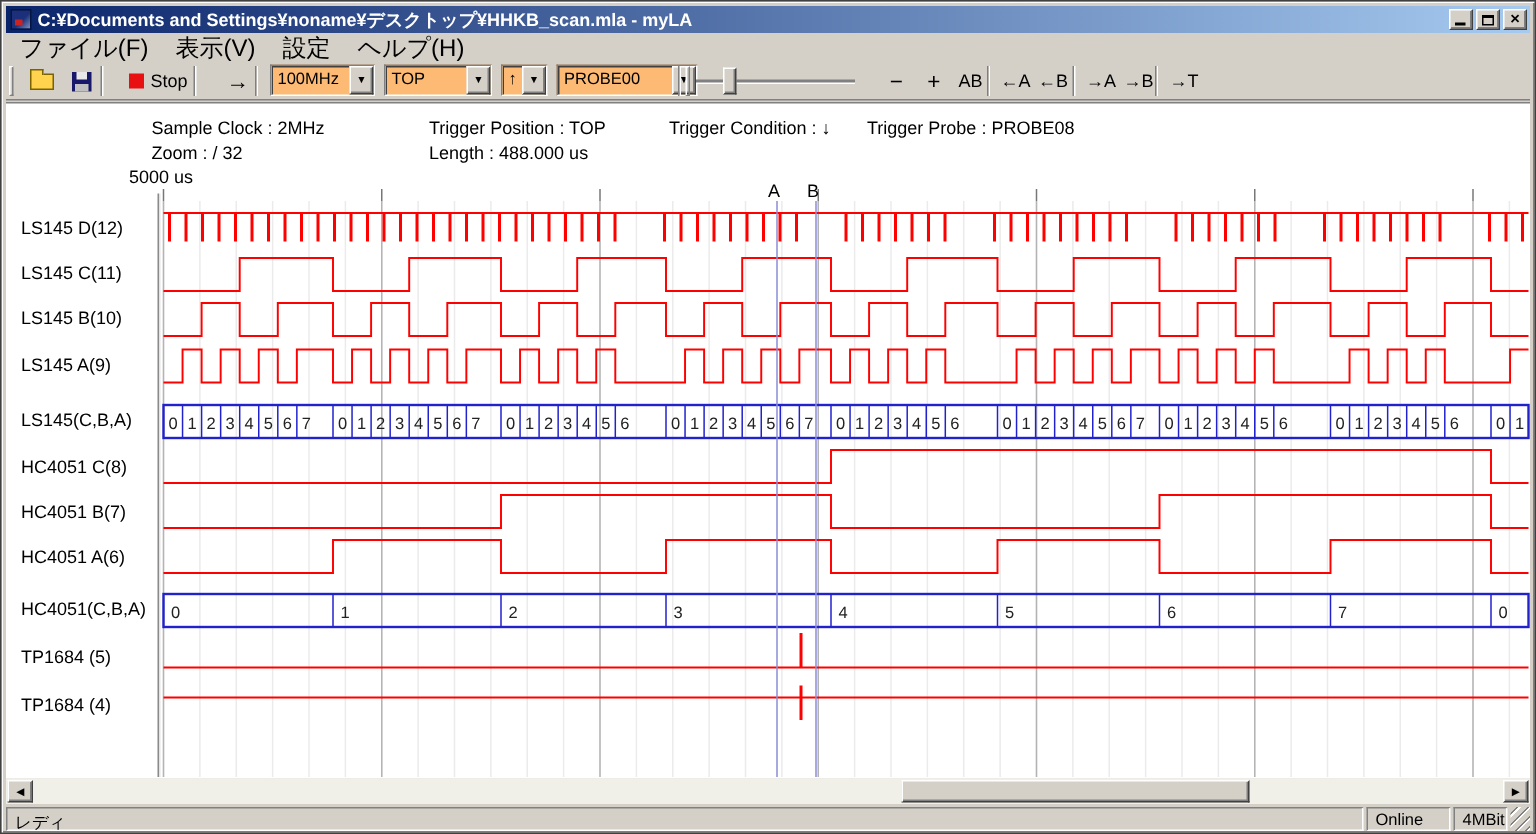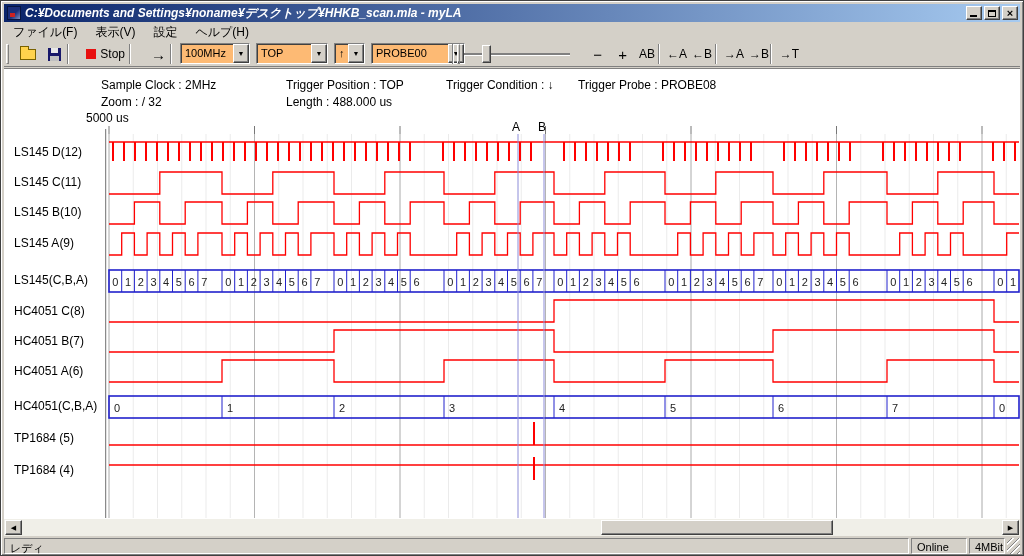--- a/index.html
+++ b/index.html
@@ -6,29 +6,29 @@
   *{box-sizing:border-box;}
   .window{position:relative;width:1024px;height:556px;background:#d4d0c8;
     border:1px solid #404040;box-shadow:inset 1px 1px 0 #fff, inset -1px -1px 0 #808080;
     font-family:"Liberation Sans","DejaVu Sans",sans-serif;overflow:hidden;}
   
   .titlebar{position:absolute;left:3px;right:3px;top:3px;height:18px;
     background:linear-gradient(90deg,#0a246a,#a6caf0);display:flex;align-items:center;padding:0 2px;}
   .appicon{width:14px;height:14px;margin:0 4px 0 1px;
     background:linear-gradient(135deg,#1b2f7a 55%,#8090c0);border:1px solid #061540;position:relative;}
   .appicon::after{content:"";position:absolute;left:2px;top:6px;width:5px;height:4px;background:#cc2222;}
-  .titletext{color:#fff;font-size:12px;font-weight:bold;white-space:nowrap;overflow:hidden;flex:1;font-style:italic;}
+  .titletext{color:#fff;font-size:12px;font-weight:bold;white-space:nowrap;overflow:hidden;flex:1;}
   .winbtn{width:16px;height:14px;margin-left:2px;background:#d4d0c8;border:1px solid;
     border-color:#fff #404040 #404040 #fff;box-shadow:inset -1px -1px 0 #808080;
     position:relative;display:flex;align-items:center;justify-content:center;
     font-size:11px;font-weight:bold;color:#000;line-height:1;}
   .glyph-min{position:absolute;left:3px;bottom:2px;width:7px;height:2px;background:#000;}
   .glyph-max{width:8px;height:7px;border:1px solid #000;border-top:2px solid #000;}
   
-  .menubar{position:absolute;left:3px;right:3px;top:22px;height:18px;display:flex;align-items:center;font-size:12px;}
+  .menubar{position:absolute;left:3px;right:3px;top:22px;height:18px;display:flex;align-items:center;font-size:16px;}
   .menuitem{padding:1px 9px;white-space:nowrap;}
   
   .toolbar{position:absolute;left:3px;right:3px;top:40px;height:26px;border-bottom:1px solid #808080;}
   .tgrip{position:absolute;top:3px;width:3px;height:20px;border:1px solid;border-color:#fff #808080 #808080 #fff;}
   .tsep{position:absolute;top:3px;width:2px;height:20px;border-left:1px solid #808080;border-right:1px solid #fff;}
   .tbtn{position:absolute;top:2px;height:22px;display:flex;align-items:center;justify-content:flex-end;
     font-size:12px;color:#000;background:transparent;gap:4px;}
   .folder-icon{width:16px;height:11px;background:#ffd34d;border:1px solid #7a6200;position:relative;}
   .folder-icon::before{content:"";position:absolute;left:-1px;top:-4px;width:7px;height:3px;background:#ffd34d;border:1px solid #7a6200;border-bottom:none;}
   .save-icon{width:13px;height:13px;background:#18186a;position:relative;}

